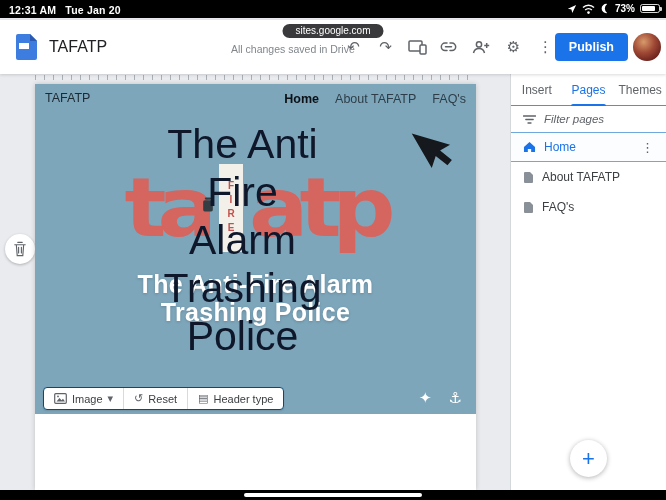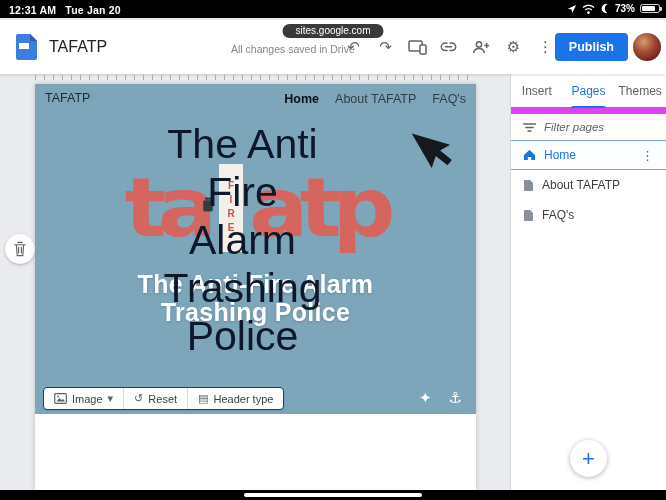--- a/index.html
+++ b/index.html
@@ -52,21 +52,21 @@
   .cursor { position:absolute; left:372px; top:38px; z-index:4; }
 
   .chips { position:absolute; left:8px; top:303px; height:23px; display:flex; align-items:center; background:#fff; border:1px solid #0c4a6e; border-radius:4px; font-size:11px; color:#3c4043; z-index:5; box-shadow:0 1px 2px rgba(0,0,0,.12); }
   .chip { display:flex; align-items:center; gap:5px; padding:0 10px; height:100%; cursor:pointer; white-space:nowrap; }
   .chip + .chip { border-left:1px solid #d8dadb; }
   .chip .cglyph { font-size:11px; color:#5f6368; }
   .hero-tools { position:absolute; right:14px; top:305px; display:flex; gap:17px; color:#fff; font-size:15px; z-index:5; }
 
   
   .sidebar { position:absolute; left:510px; top:74px; width:156px; bottom:10px; background:#fff; border-left:1px solid #d5d8db; z-index:6; }
-  .tabs { display:flex; height:40px; border-bottom:7px solid #d946ef; font-size:12px; color:#5f6368; }
+  .tabs { display:flex; height:32px; border-bottom:1px solid #d946ef; font-size:12px; color:#5f6368; }
   .tab { flex:1; display:flex; align-items:center; justify-content:center; position:relative; cursor:pointer; }
   .tab.active { color:#1a73e8; }
   .tab.active:after { content:""; position:absolute; left:16%; right:16%; bottom:-1px; height:2.5px; background:#1a73e8; border-radius:2px 2px 0 0; }
   .filter-row { display:flex; align-items:center; gap:8px; height:26px; padding:0 12px; color:#5f6368; }
   .filter-input { border:none; outline:none; font-size:11.5px; color:#5f6368; width:100px; background:transparent; font-family:inherit;font-style:italic; }
   .filter-input::placeholder { color:#5f6368; }
   .page-row { display:flex; align-items:center; gap:8px; height:30px; padding:0 12px; font-size:12px; color:#3c4043; cursor:pointer; }
   .page-row.selected { border-top:1px solid #6ea8dc; border-bottom:1px solid #6ea8dc; background:#fcfdff; color:#1a73e8; }
   .row-menu { margin-left:auto; color:#5f6368; font-size:13px; }
   .fab { position:absolute; left:59px; bottom:13px; width:37px; height:37px; border-radius:50%; background:#fff; box-shadow:0 1px 5px rgba(0,0,0,.3); display:flex; align-items:center; justify-content:center; color:#1a73e8; font-size:22px; line-height:1; }

